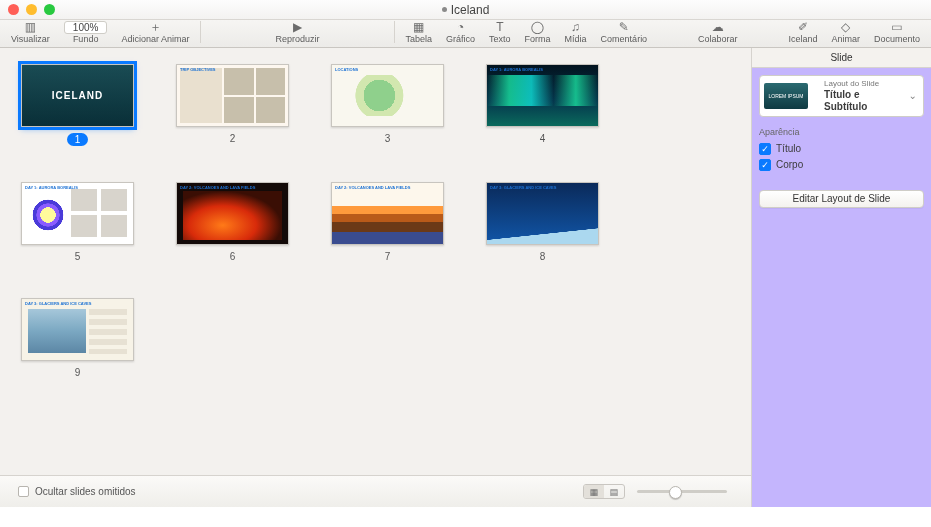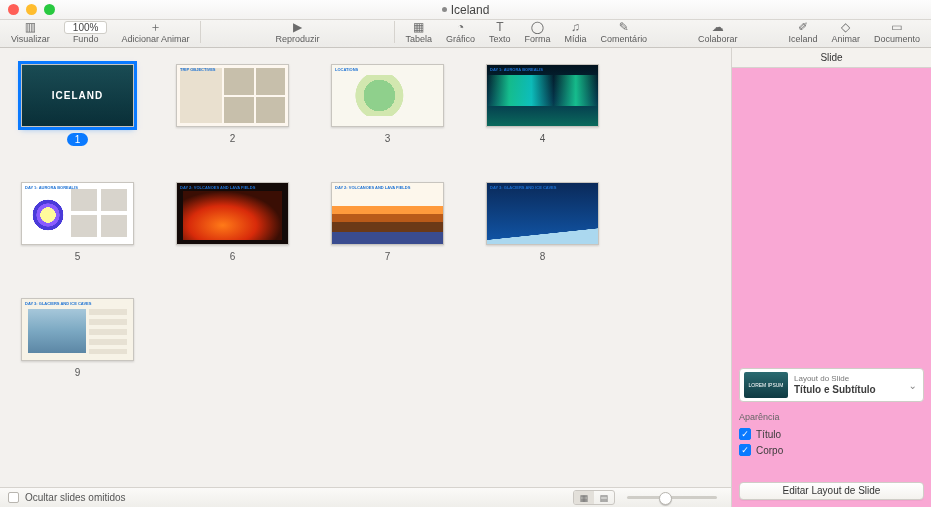--- a/index.html
+++ b/index.html
@@ -48,47 +48,47 @@
      linear-gradient(#d8d4cc,#d8d4cc) 0 26px/26px 22px no-repeat,
      linear-gradient(#d8d4cc,#d8d4cc) 30px 26px/26px 22px no-repeat;}
   .s6{background:#130a08;} .s6::after{content:"";position:absolute;inset:8px 6px 4px;background:radial-gradient(ellipse at 40% 70%,#ff7a18,#d82b0a 40%,#3a0e04 70%);}
   .s7{background:#fdf7ec;} .s7::after{content:"";position:absolute;left:0;right:0;bottom:0;height:38px;background:linear-gradient(#ff9a3c 0 8px,#b95a19 8px 16px,#6b3917 16px 26px,#3a4c8f 26px);}
   .s8{background:linear-gradient(#0a2a5a,#1156a8);} .s8::after{content:"";position:absolute;left:0;right:0;bottom:0;height:20px;background:linear-gradient(-6deg,#abd8ef 49%,transparent 50%);}
   .s9{background:#f7f3e7;} .s9::before{content:"";position:absolute;left:6px;top:10px;width:58px;height:44px;background:linear-gradient(#a6c7da,#7ba8c2 50%,#5c87a5);}
   .s9::after{content:"";position:absolute;right:6px;top:10px;width:38px;bottom:6px;background:repeating-linear-gradient(#e7e1d3 0 6px,transparent 6px 10px);}
   .slab{position:absolute;top:2px;left:3px;right:3px;font-size:4px;font-weight:600;color:#1d72d4;text-align:left;white-space:nowrap;overflow:hidden;}
 
   
-  .footer{height:20px;border-top:1px solid #d6d3ce;background:linear-gradient(#fbfaf8,#efeeea);display:flex;align-items:center;padding:0 8px;font-size:10px;color:#555;gap:6px;}
+  .footer{height:32px;border-top:1px solid #d6d3ce;background:linear-gradient(#fbfaf8,#efeeea);display:flex;align-items:center;padding:0 18px;font-size:10px;color:#555;gap:6px;}
   .chk{width:11px;height:11px;border:1px solid #b8b5af;border-radius:2px;background:#fff;}
   .footer .spacer{flex:1;}
   .view-seg{display:flex;border:1px solid #c9c6c1;border-radius:3px;overflow:hidden;}
   .view-seg span{width:20px;height:13px;display:flex;align-items:center;justify-content:center;font-size:9px;color:#6b6b6b;}
   .view-seg span.active{background:#e3e0da;}
   .zoom-slider{width:90px;height:3px;background:#cfcdc7;border-radius:2px;position:relative;margin:0 6px;}
   .zoom-slider::after{content:"";position:absolute;left:35%;top:-4px;width:11px;height:11px;border-radius:50%;background:#fff;border:1px solid #b8b5af;box-shadow:0 1px 1px rgba(0,0,0,.2);}
 
   
-  .inspector{width:200px;border-left:1px solid #d6d3ce;background:#f9a8d4;display:flex;flex-direction:column;font-size:10px;color:#3c3c3c;justify-content:space-between;}
+  .inspector{width:180px;border-left:1px solid #d6d3ce;background:#c4b5fd;display:flex;flex-direction:column;font-size:10px;color:#3c3c3c;}
   .insp-tab{height:20px;display:flex;align-items:center;justify-content:center;border-bottom:1px solid #d6d3ce;font-size:10px;color:#333;background:#f4f2ee;}
   .insp-body{padding:7px;}
-  .layout-row{display:flex;align-items:center;border:1px solid #cfcdc7;border-radius:4px;padding:3px 4px;background:#fff;gap:6px;margin-bottom:10px;}
+  .layout-row{display:flex;align-items:center;border:1px solid #cfcdc7;border-radius:4px;padding:3px 4px;background:#fff;gap:16px;margin-bottom:10px;}
   .layout-thumb{width:44px;height:26px;background:linear-gradient(#2b6a71,#0f3a42);border-radius:2px;display:flex;align-items:center;justify-content:center;color:#fff;font-size:5px;}
   .layout-txt{flex:1;line-height:1.2;}
   .layout-txt .sm{font-size:8px;color:#777;}
   .layout-txt .lg{font-size:10px;font-weight:600;}
   .chev{color:#888;font-size:10px;padding-right:2px;}
   .sect-label{font-size:9px;color:#666;margin:4px 0 4px;}
   .check-row{display:flex;align-items:center;gap:5px;height:16px;}
   .cb{width:12px;height:12px;border-radius:2px;border:1px solid #b8b5af;background:#fff;display:flex;align-items:center;justify-content:center;font-size:9px;color:#fff;}
   .cb.on{background:#0a7aff;border-color:#0a7aff;}
   .bg-row{display:flex;align-items:center;gap:6px;margin-top:10px;}
   .tri{width:0;height:0;border-left:5px solid #8a8a8a;border-top:4px solid transparent;border-bottom:4px solid transparent;}
   .swatch{width:36px;height:16px;border:1px solid #cfcdc7;border-radius:3px;background:#fff;margin-left:auto;}
-  .edit-btn{margin-top:24px;width:100%;height:18px;border:1px solid #cfcdc7;border-radius:4px;background:linear-gradient(#fff,#f4f2ee);font-size:10px;color:#333;text-align:center;line-height:16px;box-shadow:0 1px 0 rgba(0,0,0,.04);}
+  .edit-btn{margin-top:17px;width:100%;height:18px;border:1px solid #cfcdc7;border-radius:4px;background:linear-gradient(#fff,#f4f2ee);font-size:10px;color:#333;text-align:center;line-height:16px;box-shadow:0 1px 0 rgba(0,0,0,.04);}
 </style>
 </head>
 <body>
 
 <div class="titlebar">
   <div class="traffic">
     <div class="dot red"></div>
     <div class="dot yellow"></div>
     <div class="dot green"></div>
   </div>

